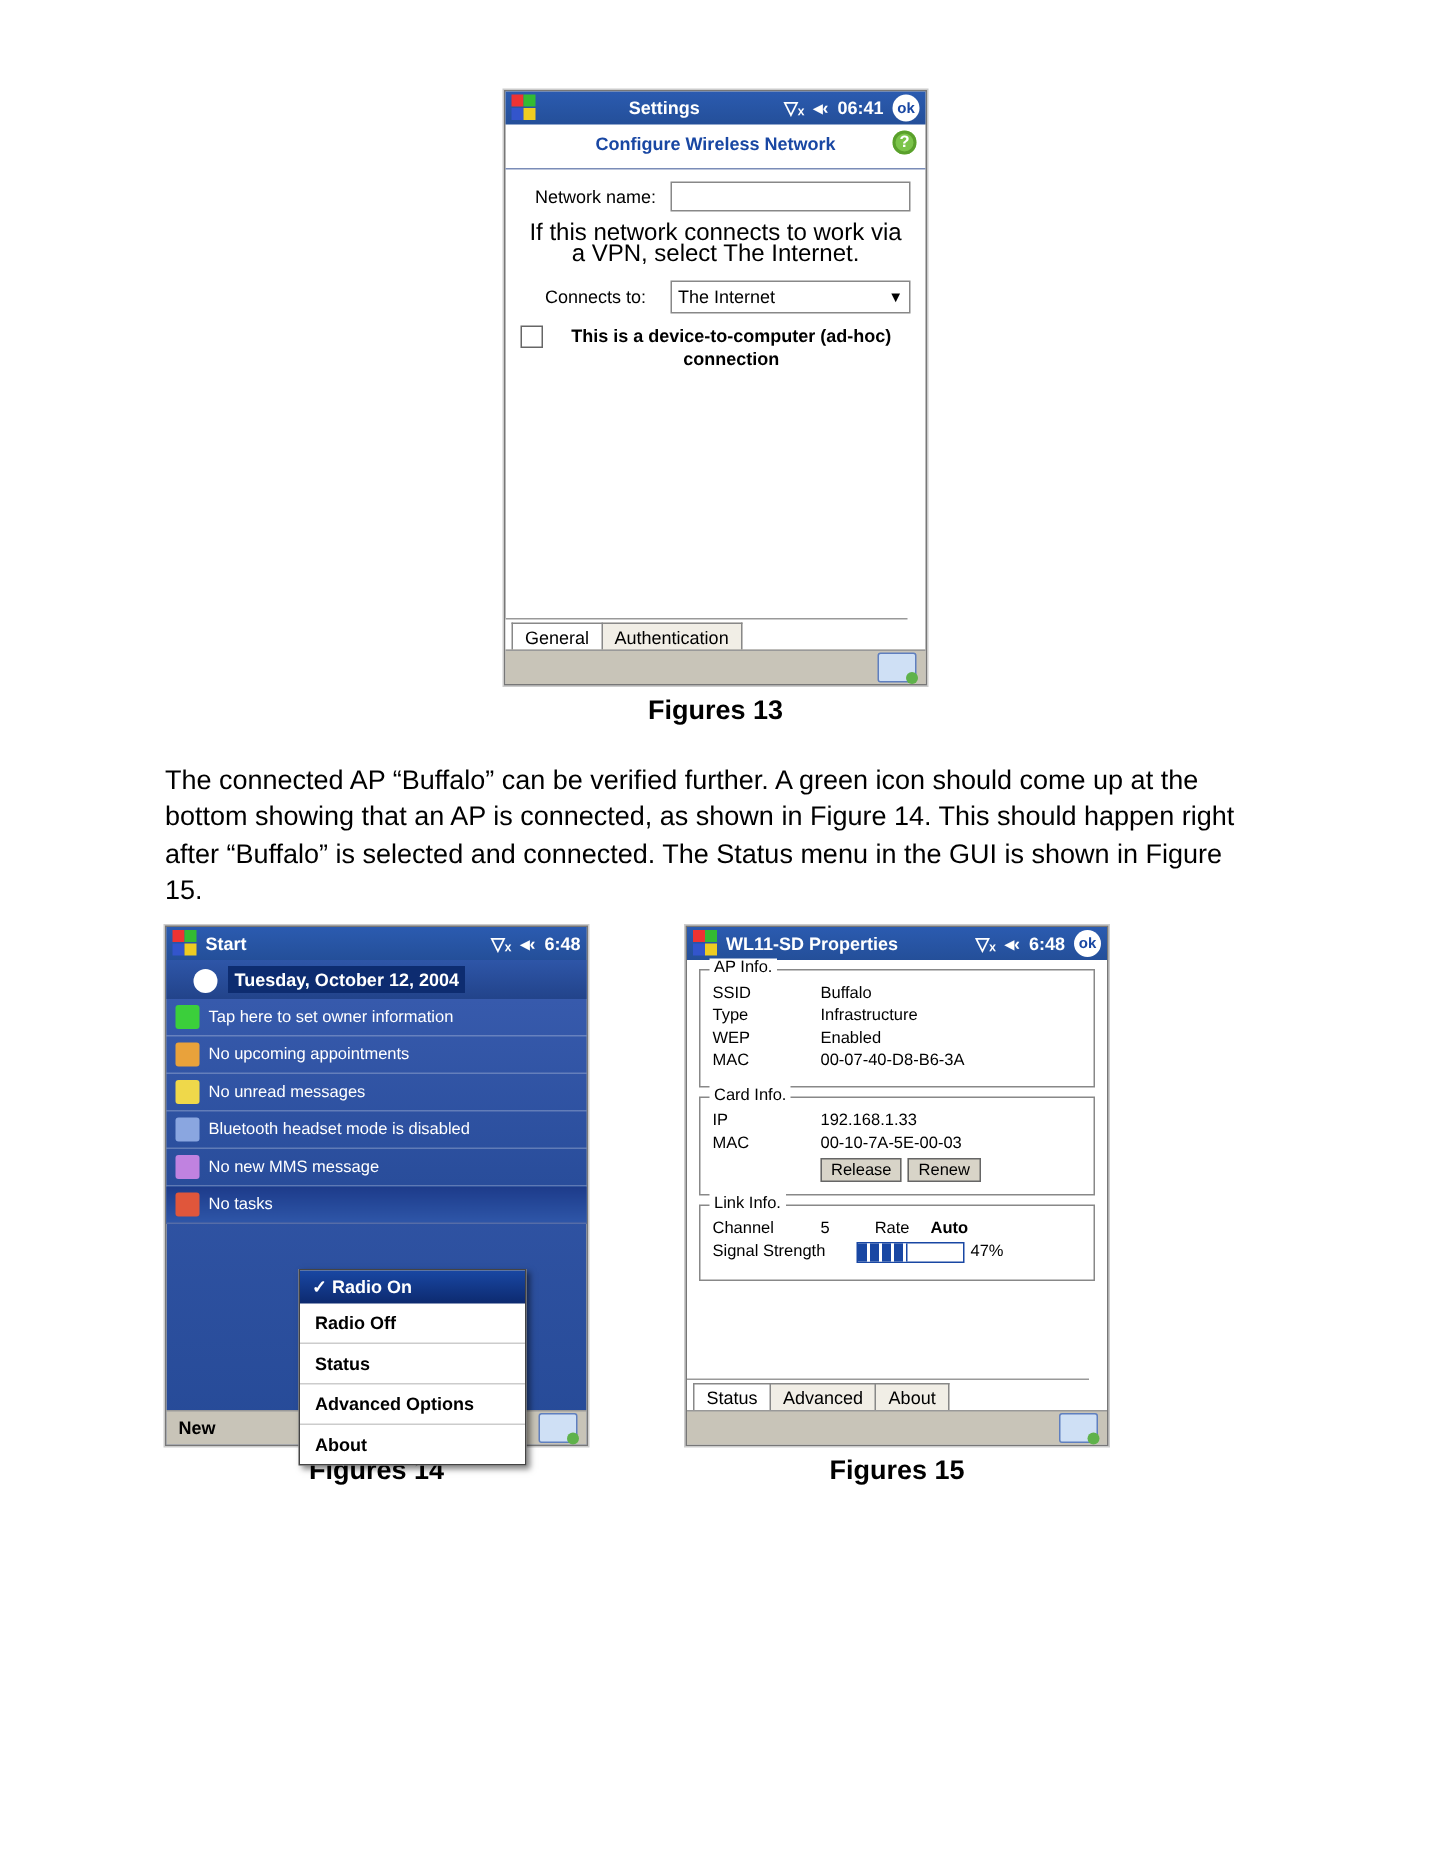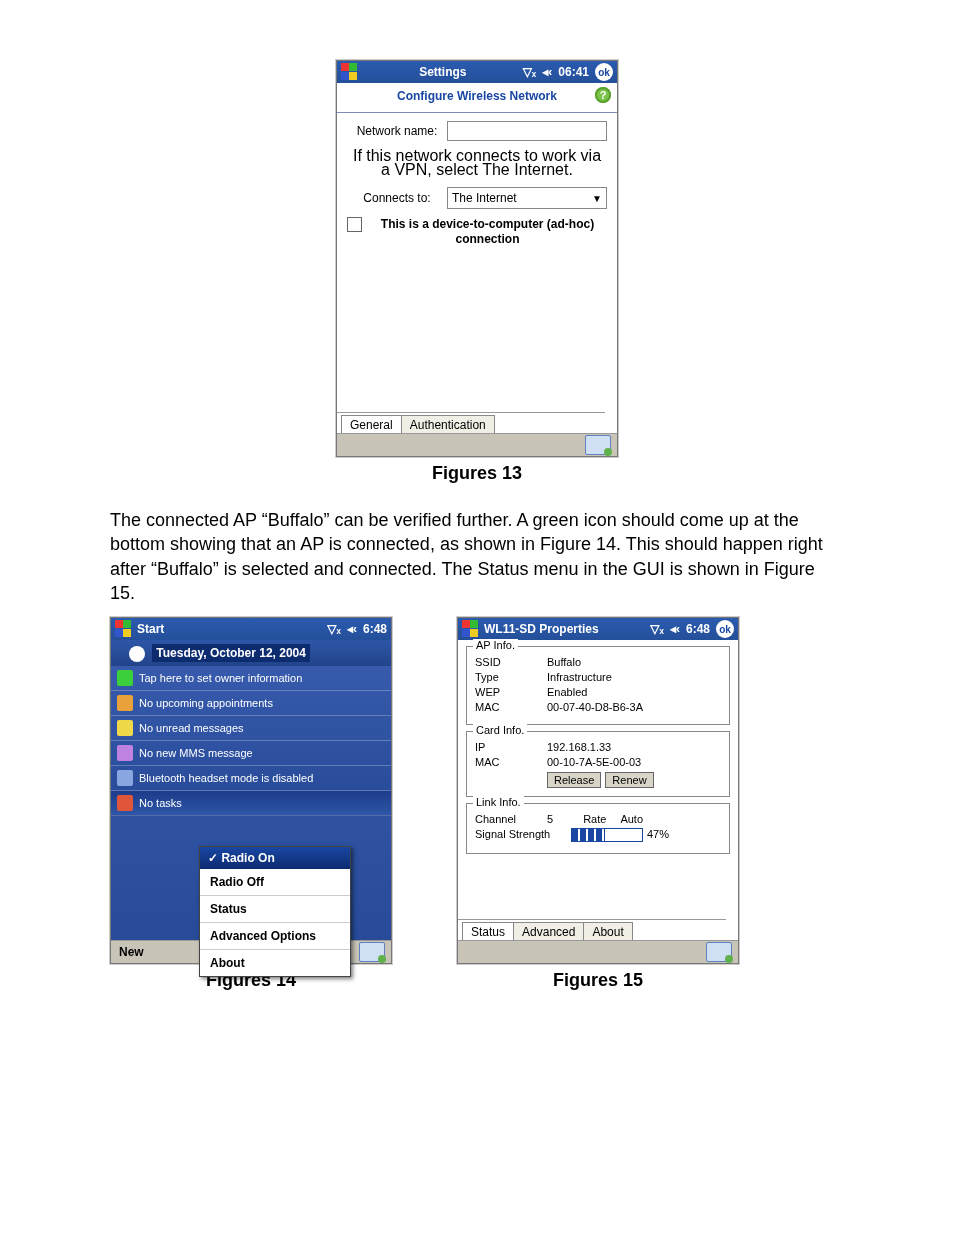--- a/index.html
+++ b/index.html
@@ -213,26 +213,26 @@
               </div>
             <div class="it">
                 <span class="ico o"></span>
                 <span>No upcoming appointments</span>
               </div>
             <div class="it">
                 <span class="ico y"></span>
                 <span>No unread messages</span>
               </div>
             <div class="it">
+                <span class="ico" style="background:#8aa6e0;"></span>
+                <span>Bluetooth headset mode is disabled</span>
+              </div>
+            <div class="it">
                 <span class="ico p"></span>
                 <span>No new MMS message</span>
-              </div>
-            <div class="it">
-                <span class="ico" style="background:#8aa6e0;"></span>
-                <span>Bluetooth headset mode is disabled</span>
               </div>
             <div class="it notasks">
                 <span class="ico r"></span>
                 <span>No tasks</span>
               </div>
           </div>
         </div>
 
         <div class="popup">
           <div class="phd">✓ Radio On</div>
@@ -300,21 +300,21 @@
             <span class="btn">Renew</span>
           </div>
         </div>
 
         <div class="fieldset">
           <span class="leg">Link Info.</span>
           <div class="kv">
             <span class="k">Channel</span>
             <span>5</span>
             <span style="margin-left:30px;">Rate</span>
-            <span style="margin-left:14px;">Auto</span>
+            <span style="margin-left:14px;font-weight:bold;">Auto</span>
           </div>
           <div class="kv" style="align-items:flex-start;">
             <span style="width:92px;">Signal Strength</span>
             <span class="sigbar">
                 <span class="fill"></span>
               </span>
             <span>47%</span>
           </div>
         </div>
 

